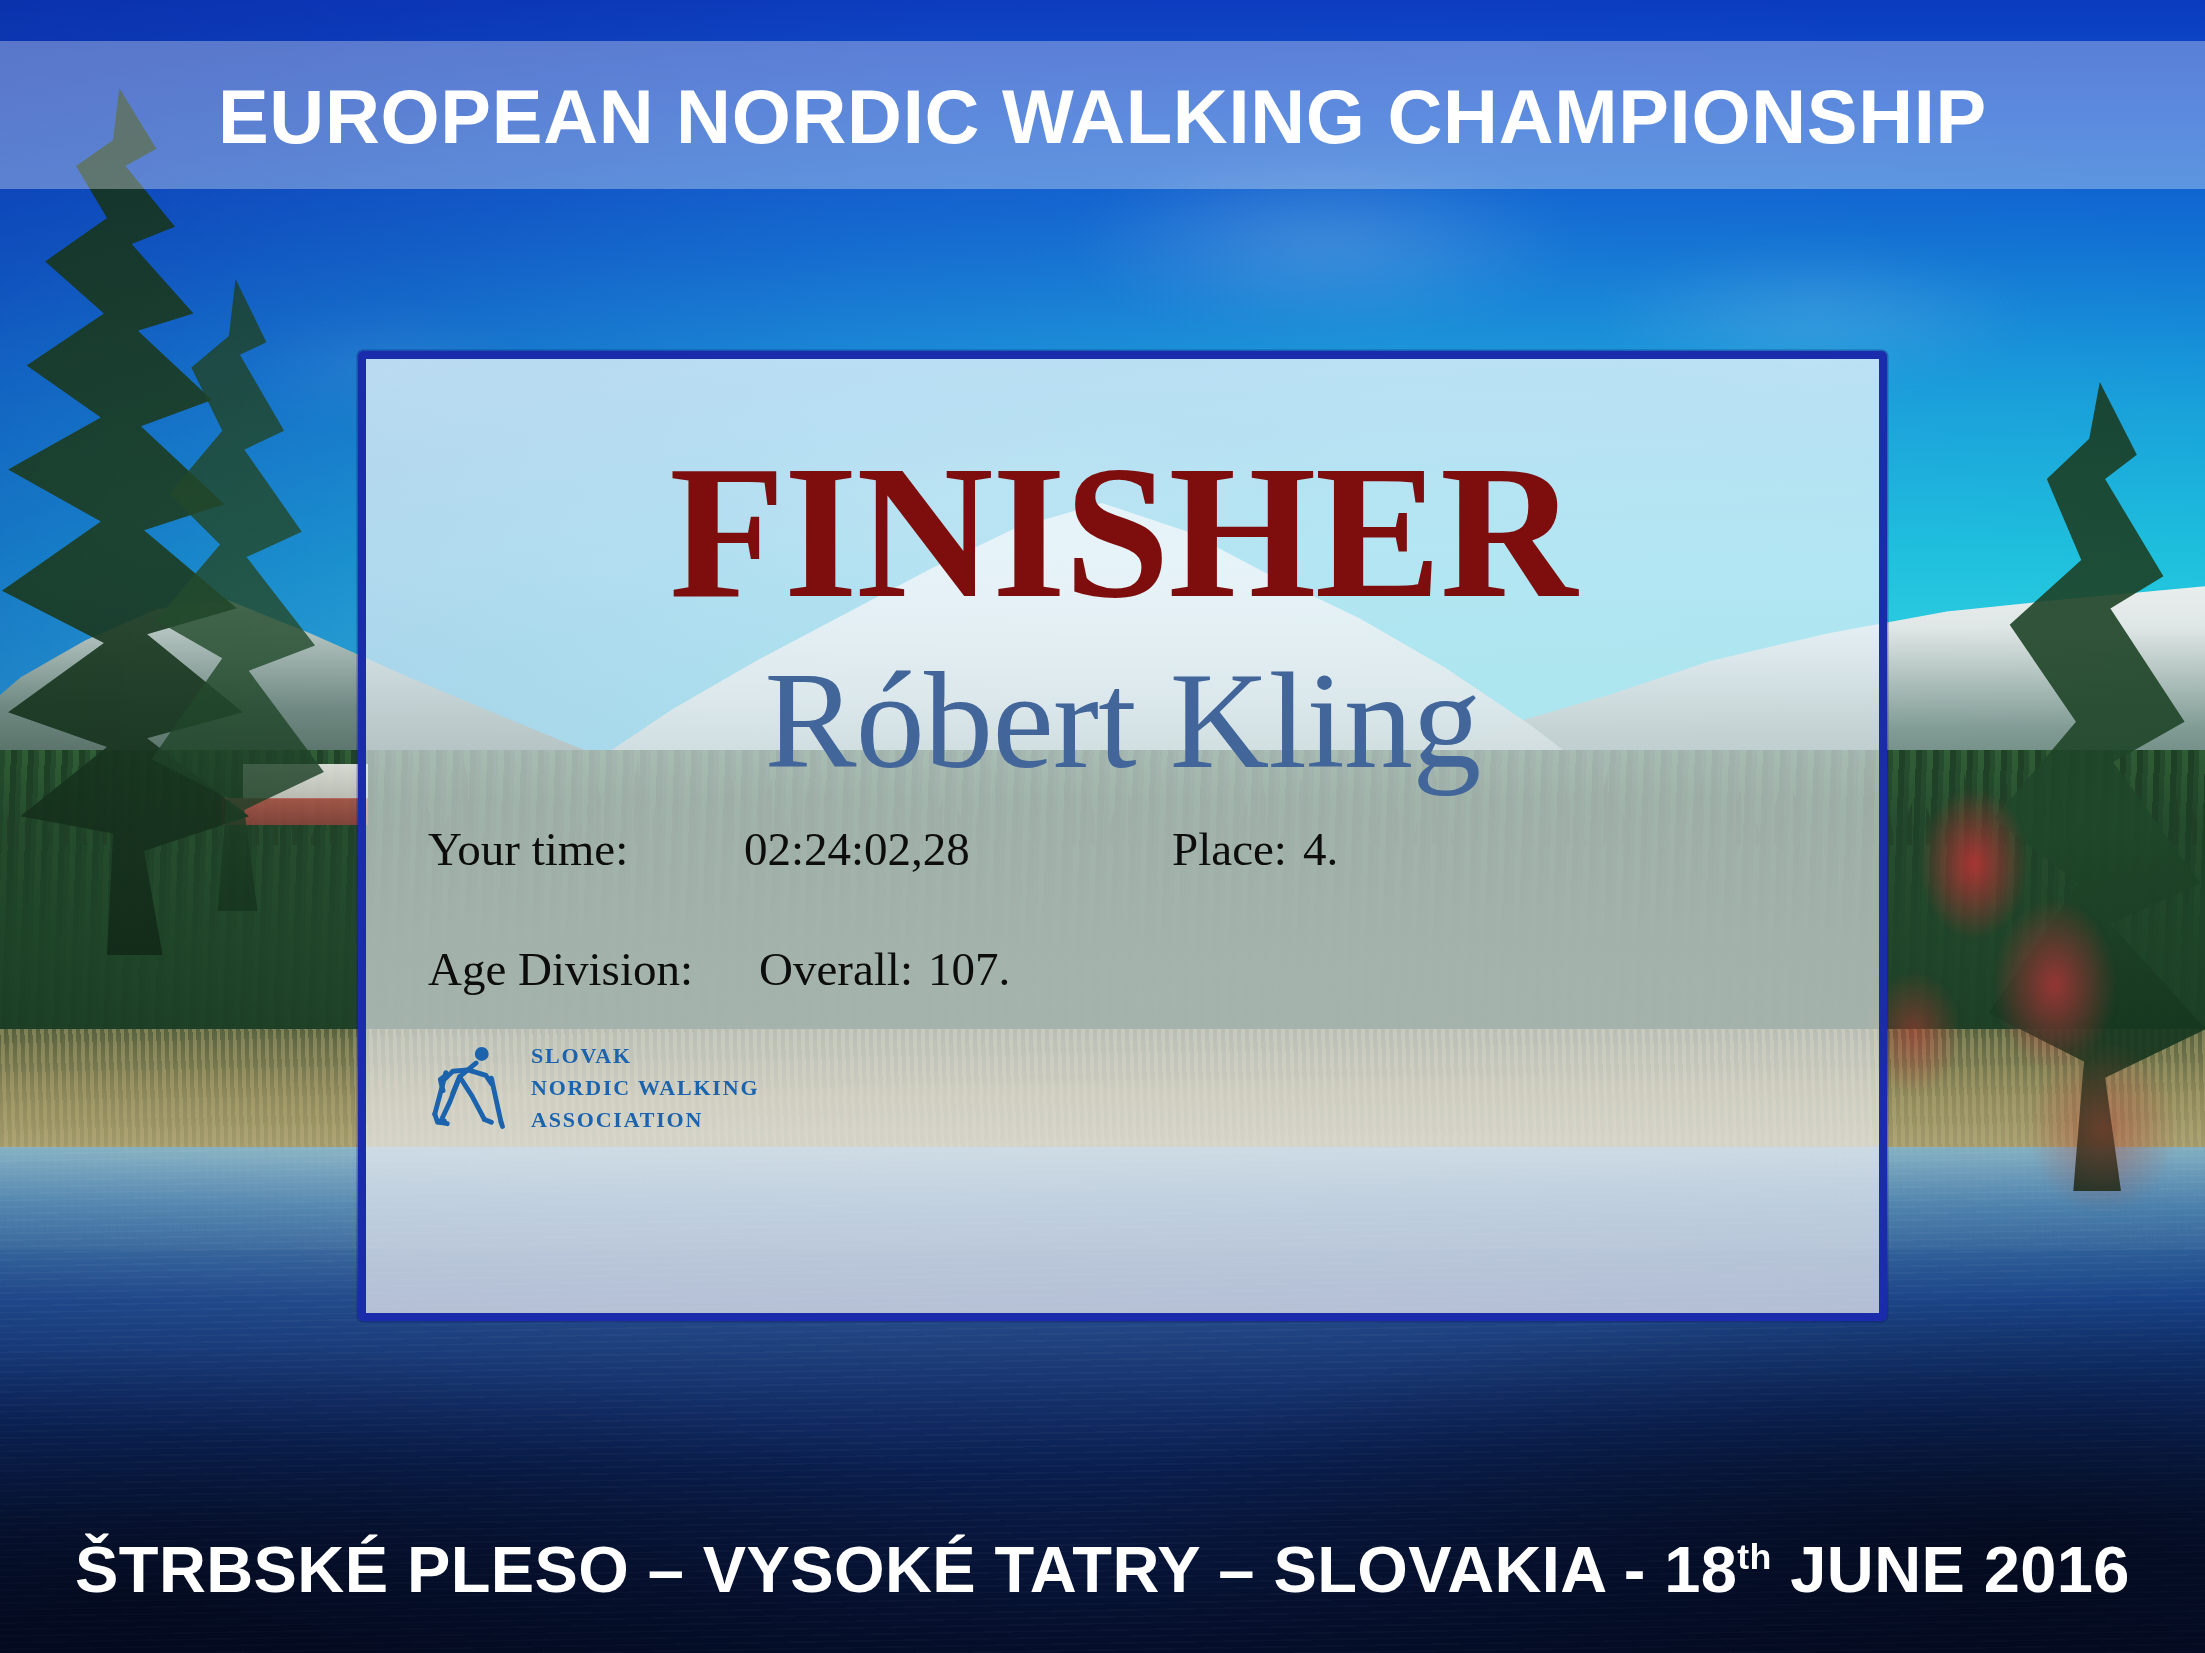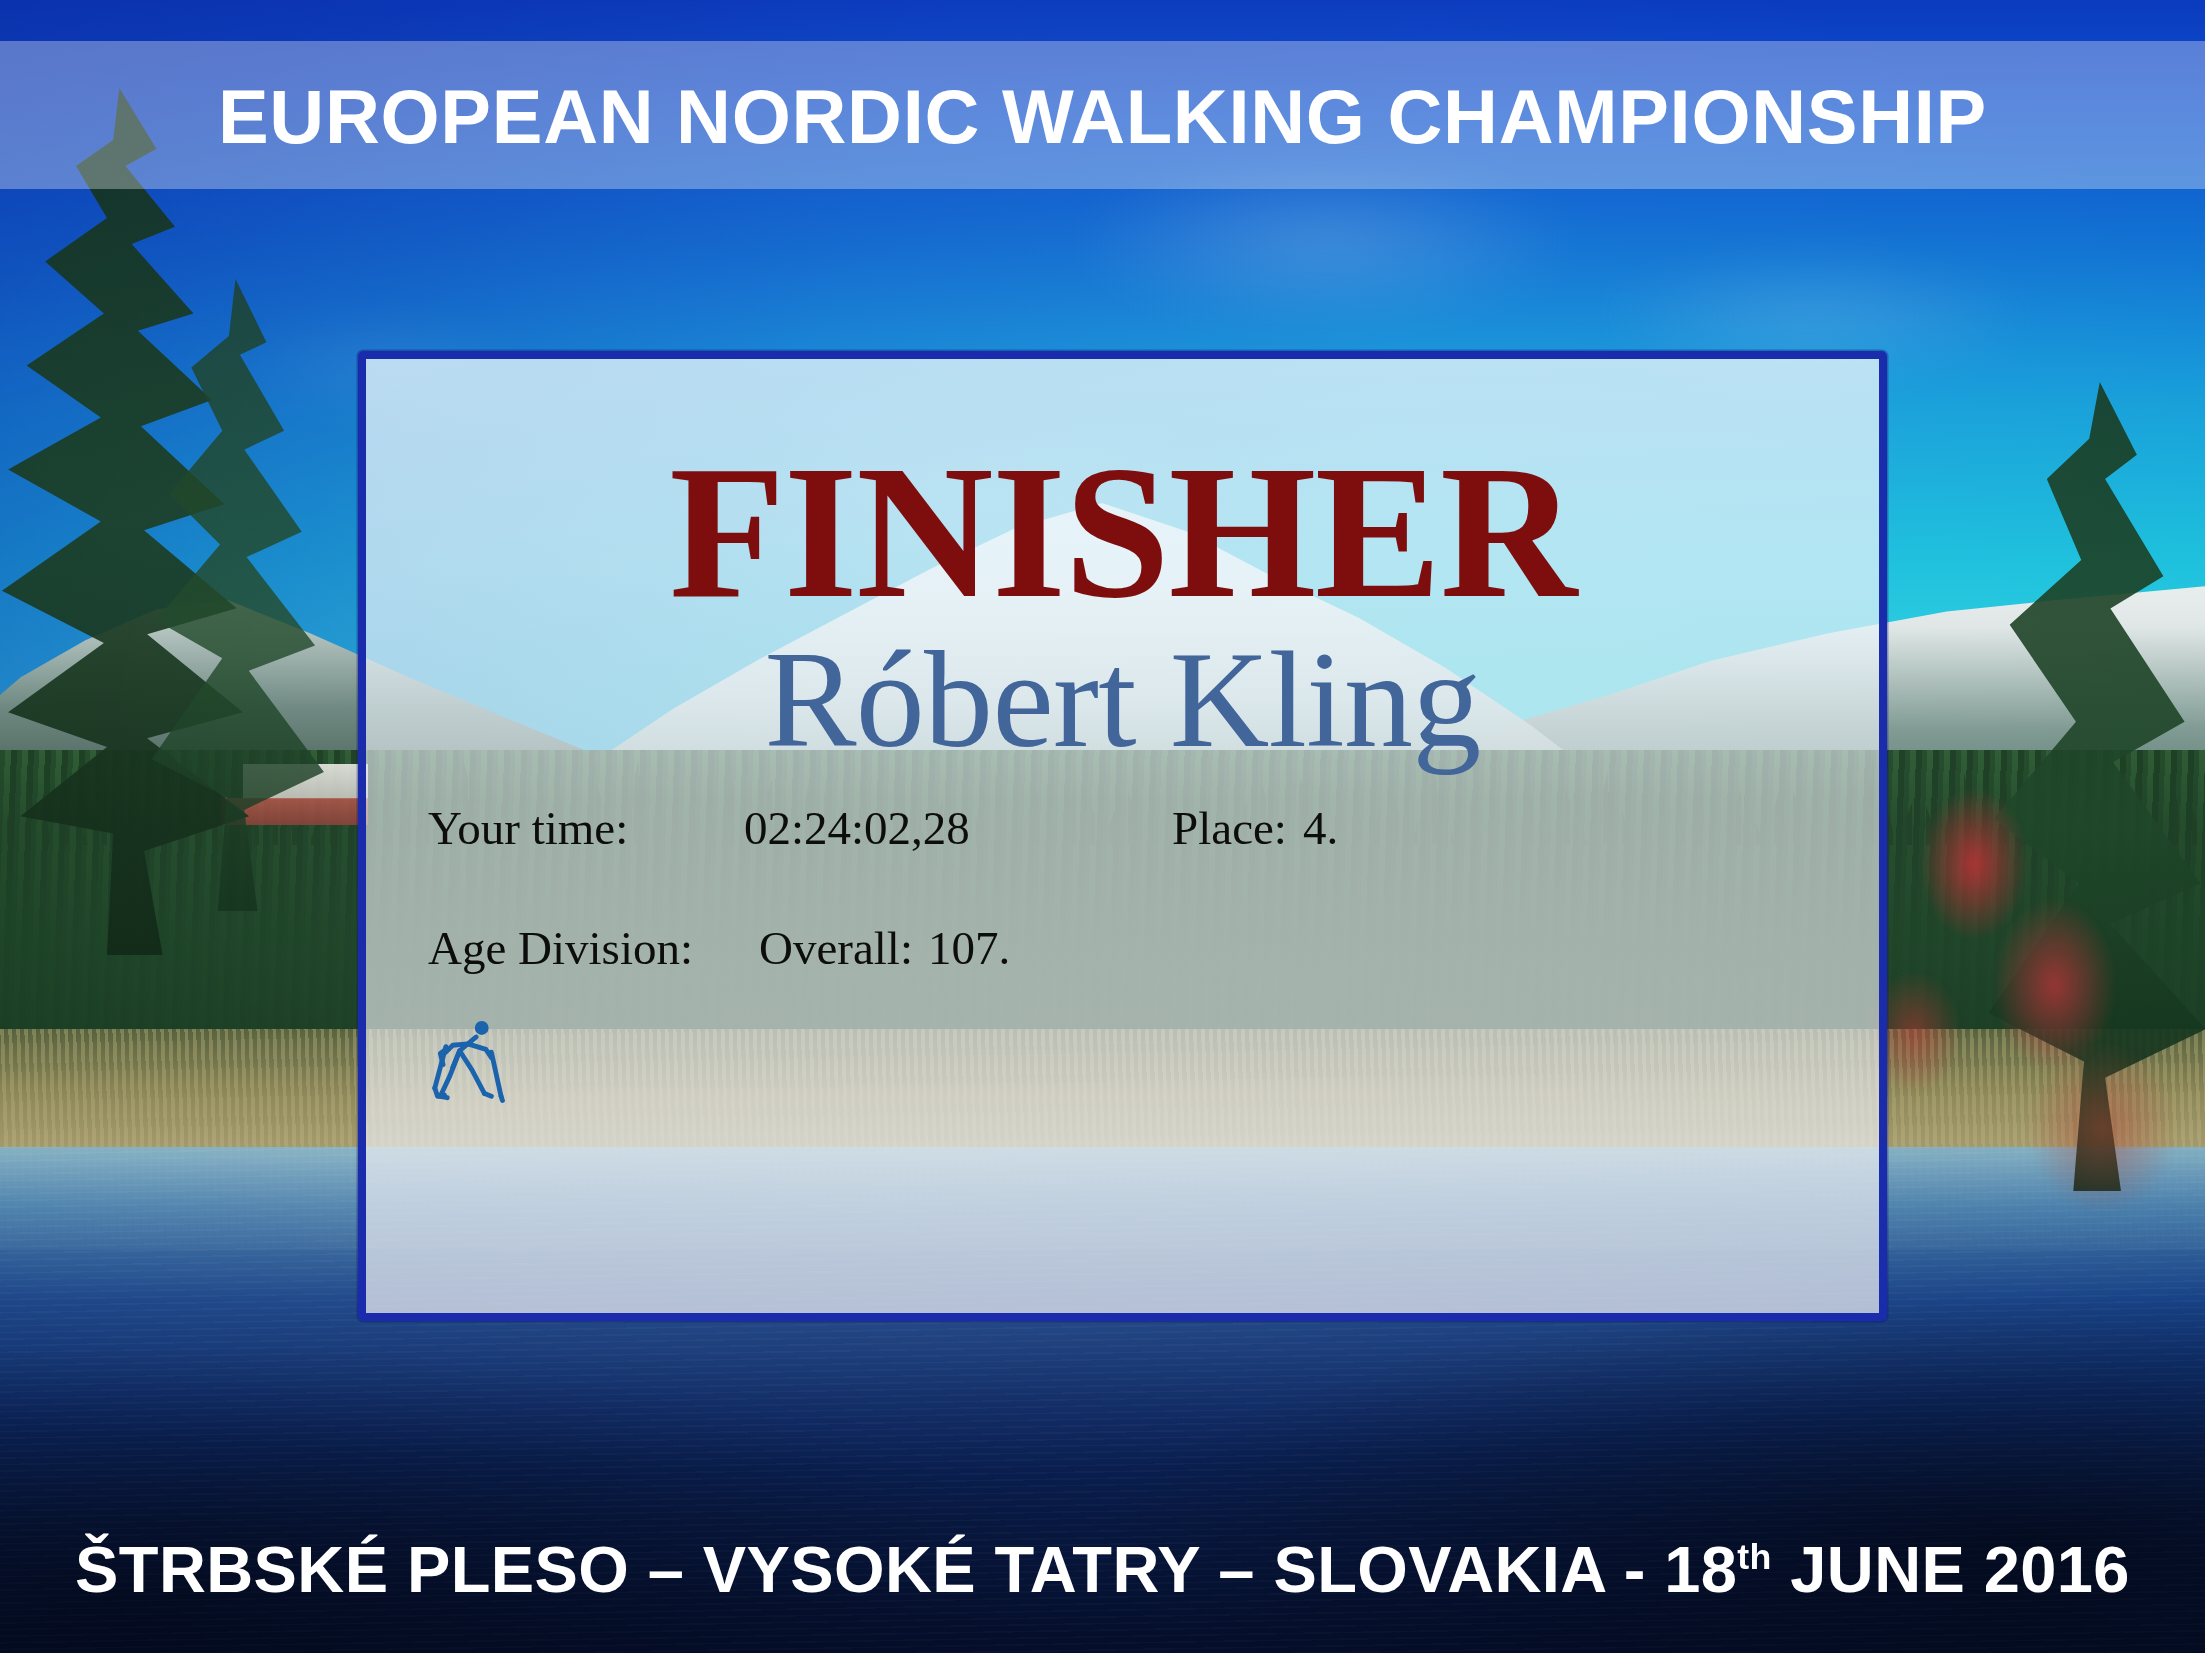--- a/index.html
+++ b/index.html
@@ -220,21 +220,21 @@
     line-height:1;
     letter-spacing:-1.5px;
     margin-top:49px;
   }
   .athlete-name {
     color:#42659a;
     font-size:138px;
     font-weight:normal;
     text-align:center;
     line-height:1.06;
-    margin-top:0;
+    margin-top:21px;
     letter-spacing:-0.7px;
   }
 
   .stats { margin-top:32px; padding:0 14.7px 0 19px; }
   .stat-row {
     display:flex; align-items:baseline;
     color:#0d0d0d;
     font-size:47px;
     line-height:1;
     white-space:nowrap;
@@ -343,20 +343,25 @@
             <path d="M30 44 L22 50 L26 66"></path>
 
             <path d="M96 48 L110 112"></path>
 
             <path d="M14 100 L18 112 L28 110"></path>
             <path d="M110 112 L112 118"></path>
             <path d="M86 108 L96 112"></path>
             <path d="M22 112 L32 114"></path>
           </g>
         </svg>
+        <div class="logo-text">
+          <div>SLOVAK</div>
+          <div>NORDIC WALKING</div>
+          <div>ASSOCIATION</div>
+        </div>
       </div>
 
     </div>
   </div>
 
   <div class="banner-bottom">
     <div class="banner-bottom-title">
       <span>ŠTRBSKÉ PLESO – VYSOKÉ TATRY – SLOVAKIA - 18</span><sup>th</sup><span> JUNE 2016</span>
     </div>
   </div>

